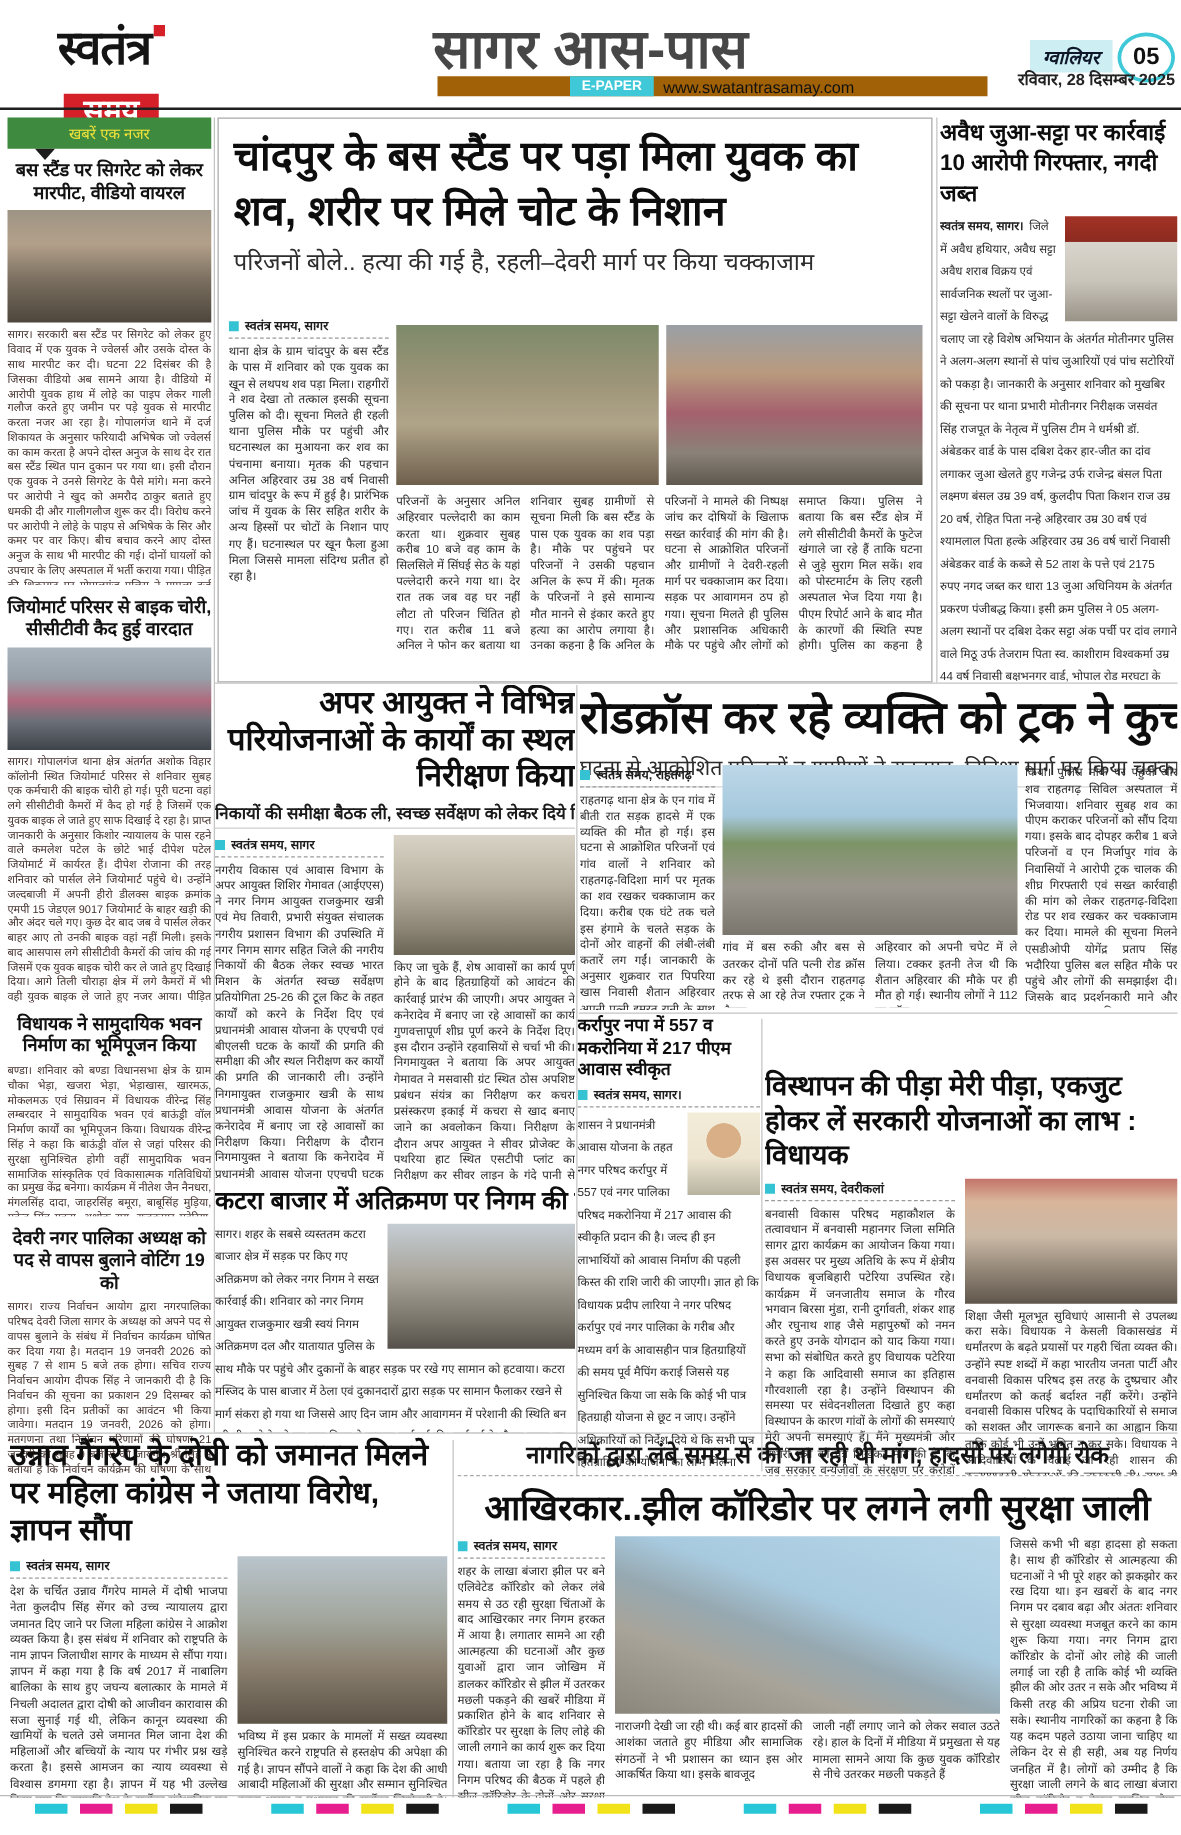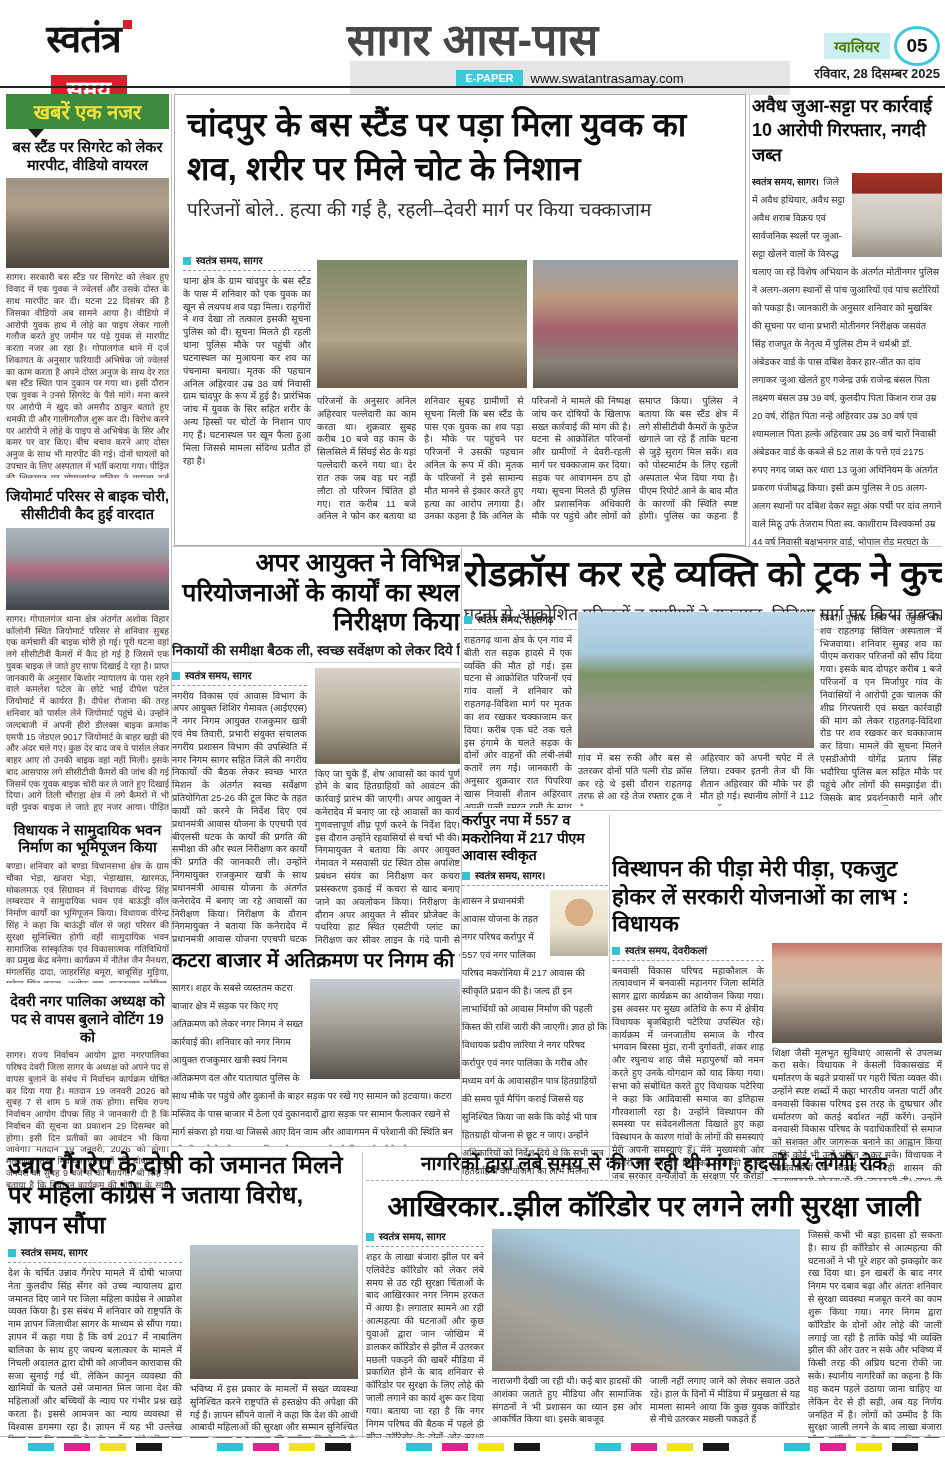--- a/index.html
+++ b/index.html
@@ -13,31 +13,31 @@
   .sq{display:inline-block;width:8px;height:8px;background:#35c3d4;margin-right:5px;vertical-align:middle;}
   .photo{overflow:hidden;}
   .vline{position:absolute;width:1px;background:#c4c4c4;}
   .hline{position:absolute;height:1px;background:#c4c4c4;}
   
   .logo-top{font-size:38px;font-weight:bold;color:#141414;letter-spacing:-1px;line-height:1;text-align:center;}
   .logo-dot{display:inline-block;width:9px;height:9px;background:#d5202a;margin-left:2px;vertical-align:top;}
   .logo-bottom{display:inline-block;background:#d5202a;color:#fff;font-weight:bold;font-size:24px;
                padding:1px 16px;margin-top:17px;line-height:1.2;}
   .section-title{font-size:44px;font-weight:bold;color:#474747;text-align:center;line-height:1;}
-  .epaper-bar{background:#e5e5e5;display:flex;align-items:center;justify-content:center;gap:8px;height:34px;}
+  .epaper-bar{background:#a16207;display:flex;align-items:center;justify-content:center;gap:8px;height:16px;}
   .epaper-chip{background:#3fc9d8;color:#fff;font-weight:bold;font-size:11px;padding:2px 9px;}
   .url{font-size:13px;color:#111;}
-  .edition-chip{background:#cdeef2;color:#4d7c0f;font-weight:bold;font-size:15px;padding:3px 10px;display:inline-block;}
+  .edition-chip{background:#cdeef2;color:#0f172a;font-weight:bold;font-size:15px;padding:3px 10px;display:inline-block;font-style:italic;}
   .page-circle{display:inline-flex;align-items:center;justify-content:center;width:40px;height:34px;
                border:3px solid #3fc9d8;border-radius:50%;background:#fff;font-weight:bold;font-size:19px;color:#111;}
   .date{font-size:13px;font-weight:bold;color:#222;text-align:right;}
   .toprule{position:absolute;left:0;top:86px;width:945px;height:2px;background:#1f1f1f;}
   
   .sidebar{position:absolute;left:6px;top:94px;width:163px;}
-  .sb-head{background:#3e8a3e;color:#f2e33b;font-weight:bold;font-size:20px;text-align:center;
+  .sb-head{background:#3e8a3e;color:#f2e33b;font-weight:normal;font-size:12px;text-align:center;
            padding:4px 0;position:relative;}
   .sb-tri{position:absolute;left:22px;bottom:-9px;width:0;height:0;border-left:8px solid transparent;
           border-right:8px solid transparent;border-top:9px solid #1c1c1c;}
   .sb-hl{font-size:14.5px;font-weight:bold;color:#121212;text-align:center;line-height:1.22;margin:10px 0 4px 0;}
   .ph-sidebar1{height:90px;background:linear-gradient(180deg,#9e9484 0%,#b3a08a 30%,#7a6f60 62%,#4e463c 100%);}
   .ph-sidebar2{height:82px;background:linear-gradient(180deg,#aab4bd 0%,#97a0a8 30%,#b06a7e 52%,#6b7078 72%,#3f444b 100%);}
   
   .lead{position:absolute;left:174px;top:94px;width:572px;height:452px;border:1px solid #a9a9a9;box-sizing:border-box;}
   .lead-hl{font-size:33px;line-height:1.32;font-weight:bold;color:#0d0d0d;padding:8px 12px 0 12px;overflow:hidden;}
   .lead-sub{font-size:19px;color:#2e2e2e;padding:6px 12px 0 12px;overflow:hidden;white-space:nowrap;}
@@ -107,21 +107,21 @@
   </div>
   <div class="abs section-title" style="left:200px;top:18px;width:545px;">सागर आस-पास</div>
   <div class="abs epaper-bar" style="left:350px;top:61px;width:440px;">
     <span class="epaper-chip">E-PAPER</span>
     <span class="url">www.swatantrasamay.com</span>
   </div>
   <div class="abs" style="left:795px;top:26px;width:145px;text-align:right;">
     <span class="edition-chip">ग्वालियर</span>
     <span class="page-circle">05</span>
   </div>
-  <div class="abs date" style="left:795px;top:64px;width:145px;">रविवार, 28 दिसम्बर 2025</div>
+  <div class="abs date" style="left:795px;top:54px;width:145px;">रविवार, 28 दिसम्बर 2025</div>
   <div class="toprule"></div>
 
   <aside class="sidebar">
     <div class="sb-head"><span>खबरें एक नजर</span><span class="sb-tri"></span></div>
 
     <div>
       <div class="sb-hl">बस स्टैंड पर सिगरेट को लेकर मारपीट, वीडियो वायरल</div>
       <div class="photo ph-sidebar1"></div>
       <div class="sbody" style="height:206px;margin-top:4px;">सागर। सरकारी बस स्टैंड पर सिगरेट को लेकर हुए विवाद में एक युवक ने ज्वेलर्स और उसके दोस्त के साथ मारपीट कर दी। घटना 22 दिसंबर की है जिसका वीडियो अब सामने आया है। वीडियो में आरोपी युवक हाथ में लोहे का पाइप लेकर गाली गलौज करते हुए जमीन पर पड़े युवक से मारपीट करता नजर आ रहा है। गोपालगंज थाने में दर्ज शिकायत के अनुसार फरियादी अभिषेक जो ज्वेलर्स का काम करता है अपने दोस्त अनुज के साथ देर रात बस स्टैंड स्थित पान दुकान पर गया था। इसी दौरान एक युवक ने उनसे सिगरेट के पैसे मांगे। मना करने पर आरोपी ने खुद को अमरौद ठाकुर बताते हुए धमकी दी और गालीगलौज शुरू कर दी। विरोध करने पर आरोपी ने लोहे के पाइप से अभिषेक के सिर और कमर पर वार किए। बीच बचाव करने आए दोस्त अनुज के साथ भी मारपीट की गई। दोनों घायलों को उपचार के लिए अस्पताल में भर्ती कराया गया। पीड़ित की शिकायत पर गोपालगंज पुलिस ने मामला दर्ज कर लिया है और आरोपी की तलाश की जा रही है।</div>
     </div>

